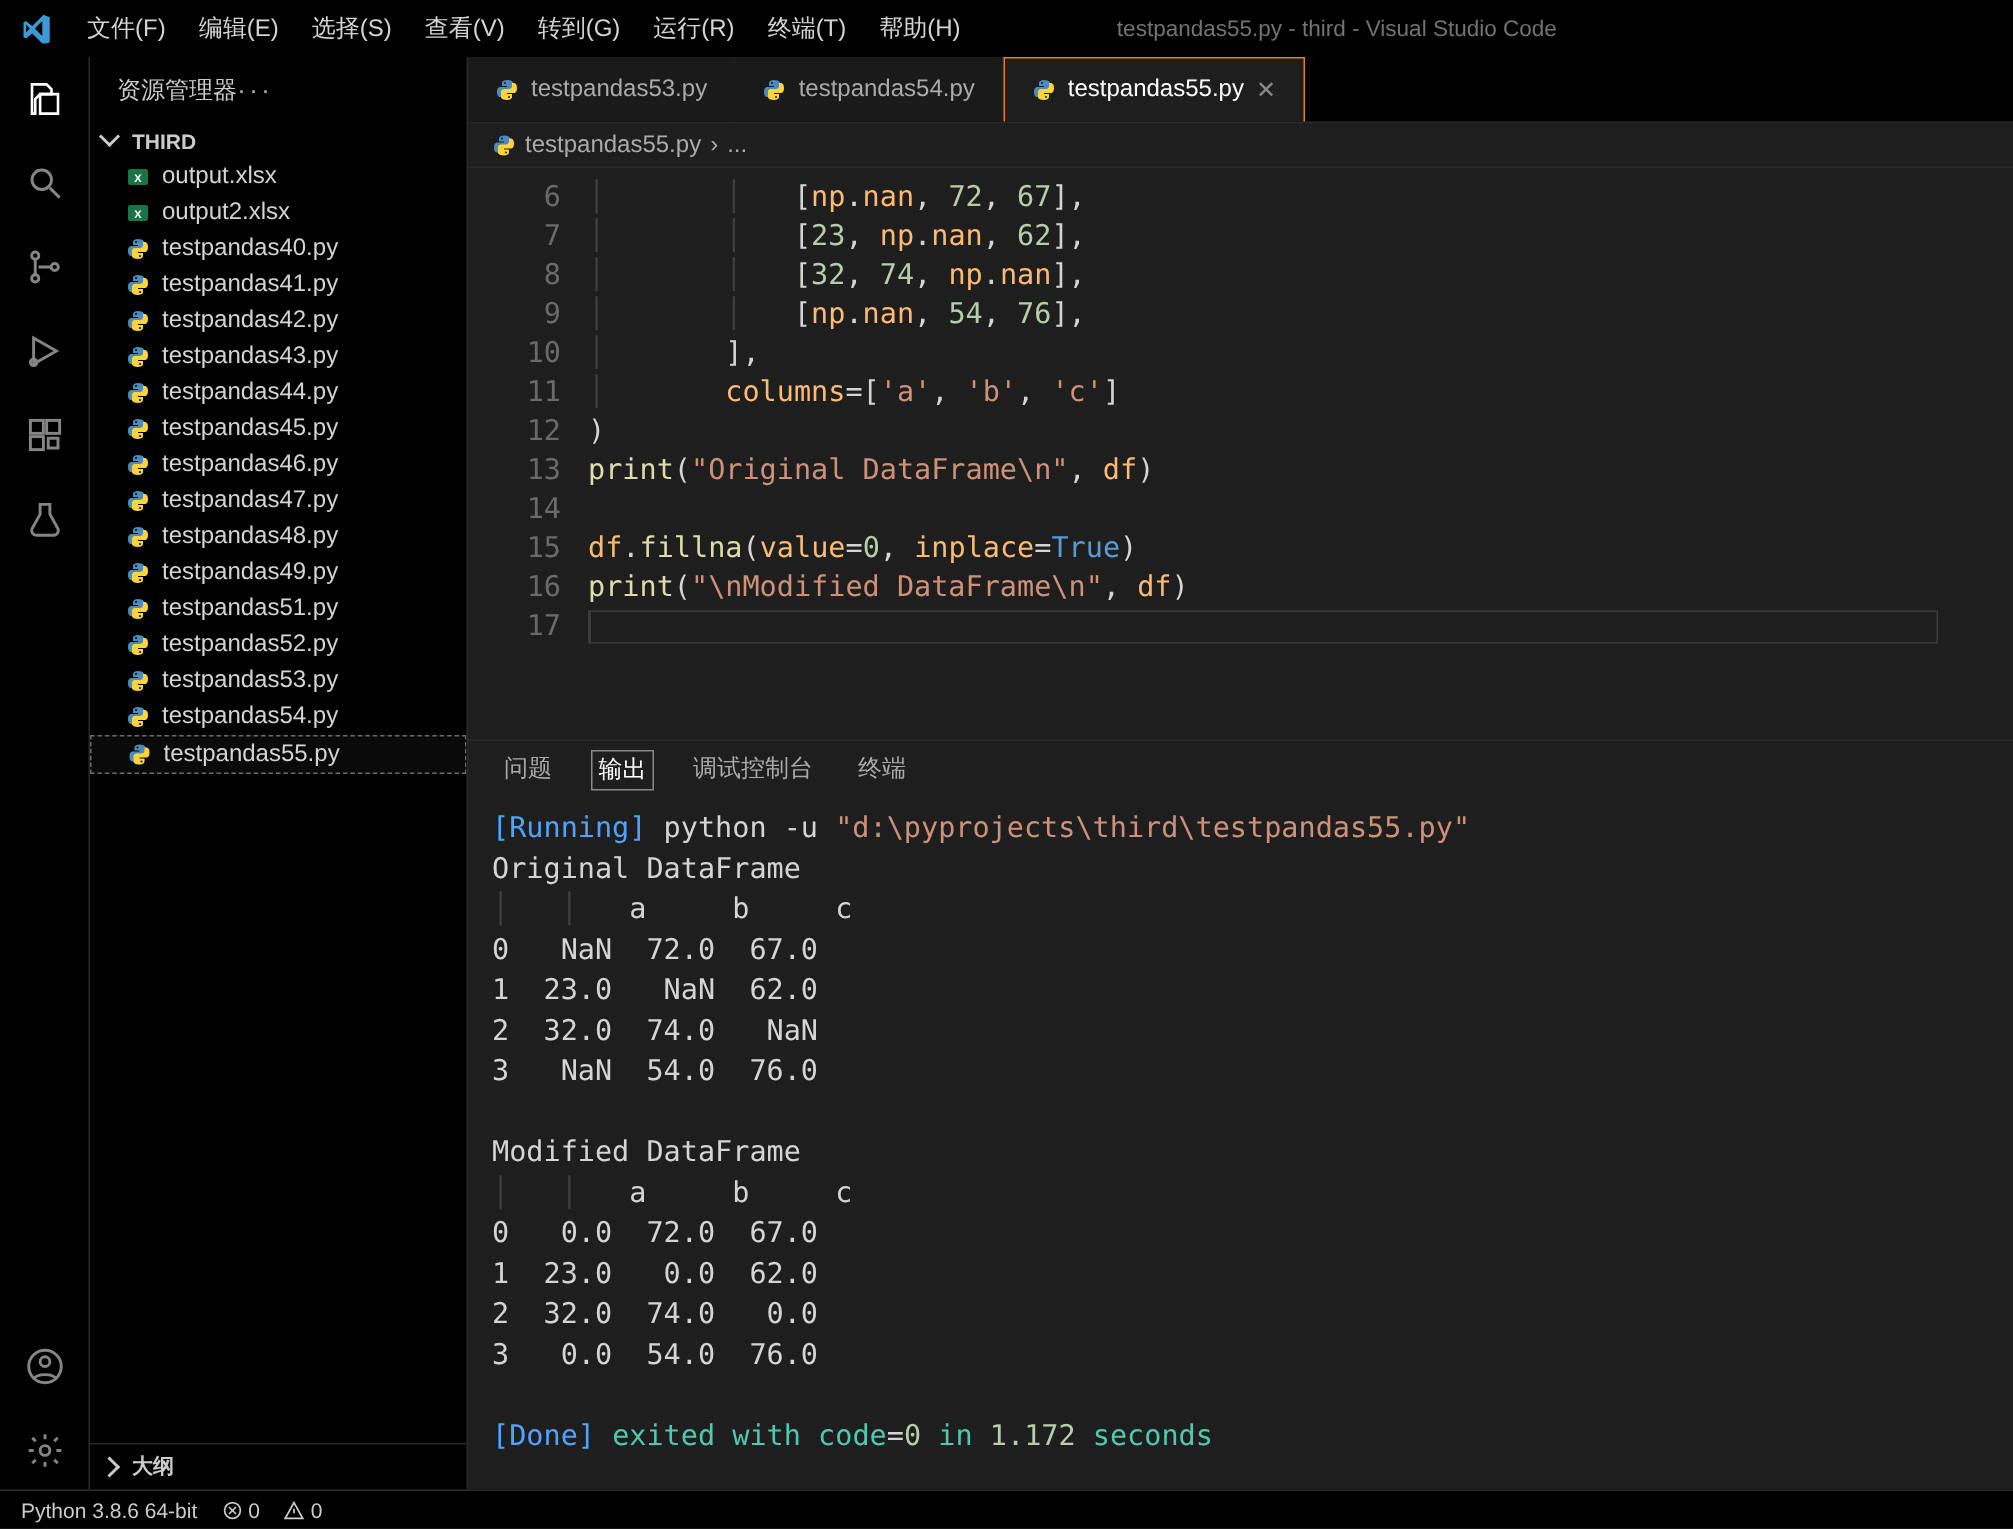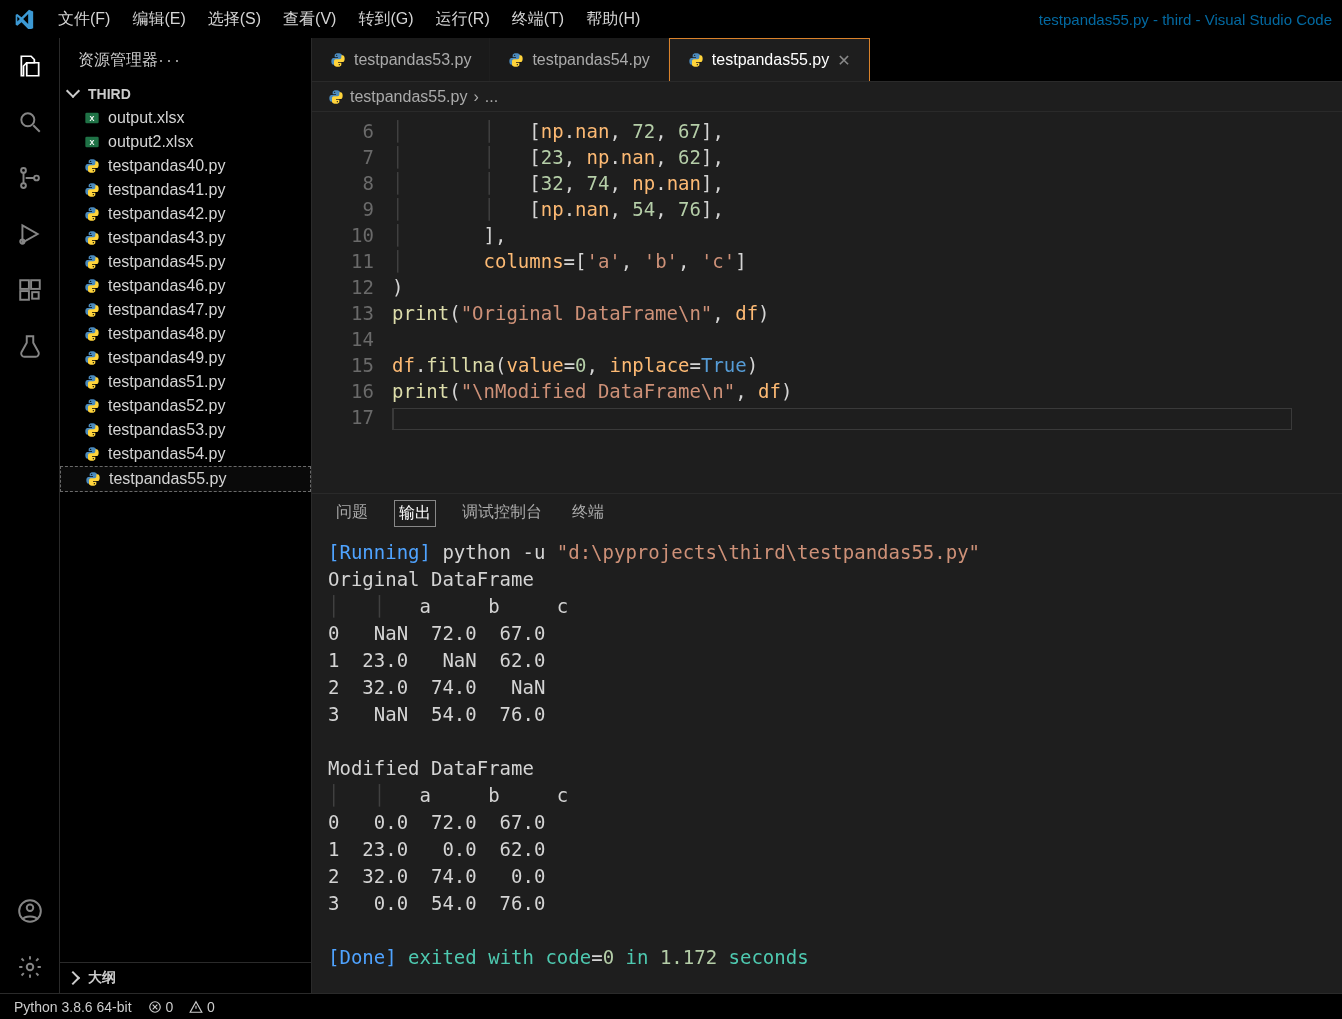--- a/index.html
+++ b/index.html
@@ -17,21 +17,21 @@
 .titlebar {
   height: 38px;
   background: #000000;
   display: flex;
   align-items: center;
   padding: 0 10px;
 }
 .titlebar .logo { width: 28px; display:flex; align-items:center; justify-content:center; }
 .titlebar .menu { display: flex; gap: 2px; margin-left: 10px; }
 .titlebar .menu span { padding: 4px 10px; color: #d4d4d4; font-size: 16px; cursor: pointer; }
-.titlebar .title { flex: 1; text-align: right; color: #0369a1; font-size: 15px; margin-left:-200px;}
+.titlebar .title { flex: 1; text-align: center; color: #737373; font-size: 15px; margin-left:-200px;}
 .main { flex: 1; display: flex; overflow: hidden; }
 .activitybar {
   width: 60px;
   background: #000000;
   border-right: 1px solid #2a2a2a;
   display: flex;
   flex-direction: column;
   align-items: center;
   padding-top: 14px;
   gap: 28px;
@@ -247,20 +247,29 @@
           </span>
           <span>testpandas43.py</span>
         </div>
         <div class="file-item">
           <span class="fi-icon fi-py">
             <svg width="16" height="16" viewBox="0 0 24 24">
               <path fill="#4b8bbe" d="M12 2c-5 0-5 3-5 3v3h5v1H5s-3 0-3 5 3 5 3 5h2v-3s0-3 3-3h5s3 0 3-3V5s0-3-6-3zm-2 2a1 1 0 1 1 0 2 1 1 0 0 1 0-2z"></path>
               <path fill="#ffd43b" d="M12 22c5 0 5-3 5-3v-3h-5v-1h7s3 0 3-5-3-5-3-5h-2v3s0 3-3 3H9s-3 0-3 3v5s0 3 6 3zm2-2a1 1 0 1 1 0-2 1 1 0 0 1 0 2z"></path>
             </svg>
           </span>
+          <span>testpandas44.py</span>
+        </div>
+        <div class="file-item">
+          <span class="fi-icon fi-py">
+            <svg width="16" height="16" viewBox="0 0 24 24">
+              <path fill="#4b8bbe" d="M12 2c-5 0-5 3-5 3v3h5v1H5s-3 0-3 5 3 5 3 5h2v-3s0-3 3-3h5s3 0 3-3V5s0-3-6-3zm-2 2a1 1 0 1 1 0 2 1 1 0 0 1 0-2z"></path>
+              <path fill="#ffd43b" d="M12 22c5 0 5-3 5-3v-3h-5v-1h7s3 0 3-5-3-5-3-5h-2v3s0 3-3 3H9s-3 0-3 3v5s0 3 6 3zm2-2a1 1 0 1 1 0-2 1 1 0 0 1 0 2z"></path>
+            </svg>
+          </span>
           <span>testpandas45.py</span>
         </div>
         <div class="file-item">
           <span class="fi-icon fi-py">
             <svg width="16" height="16" viewBox="0 0 24 24">
               <path fill="#4b8bbe" d="M12 2c-5 0-5 3-5 3v3h5v1H5s-3 0-3 5 3 5 3 5h2v-3s0-3 3-3h5s3 0 3-3V5s0-3-6-3zm-2 2a1 1 0 1 1 0 2 1 1 0 0 1 0-2z"></path>
               <path fill="#ffd43b" d="M12 22c5 0 5-3 5-3v-3h-5v-1h7s3 0 3-5-3-5-3-5h-2v3s0 3-3 3H9s-3 0-3 3v5s0 3 6 3zm2-2a1 1 0 1 1 0-2 1 1 0 0 1 0 2z"></path>
             </svg>
           </span>
           <span>testpandas46.py</span>

